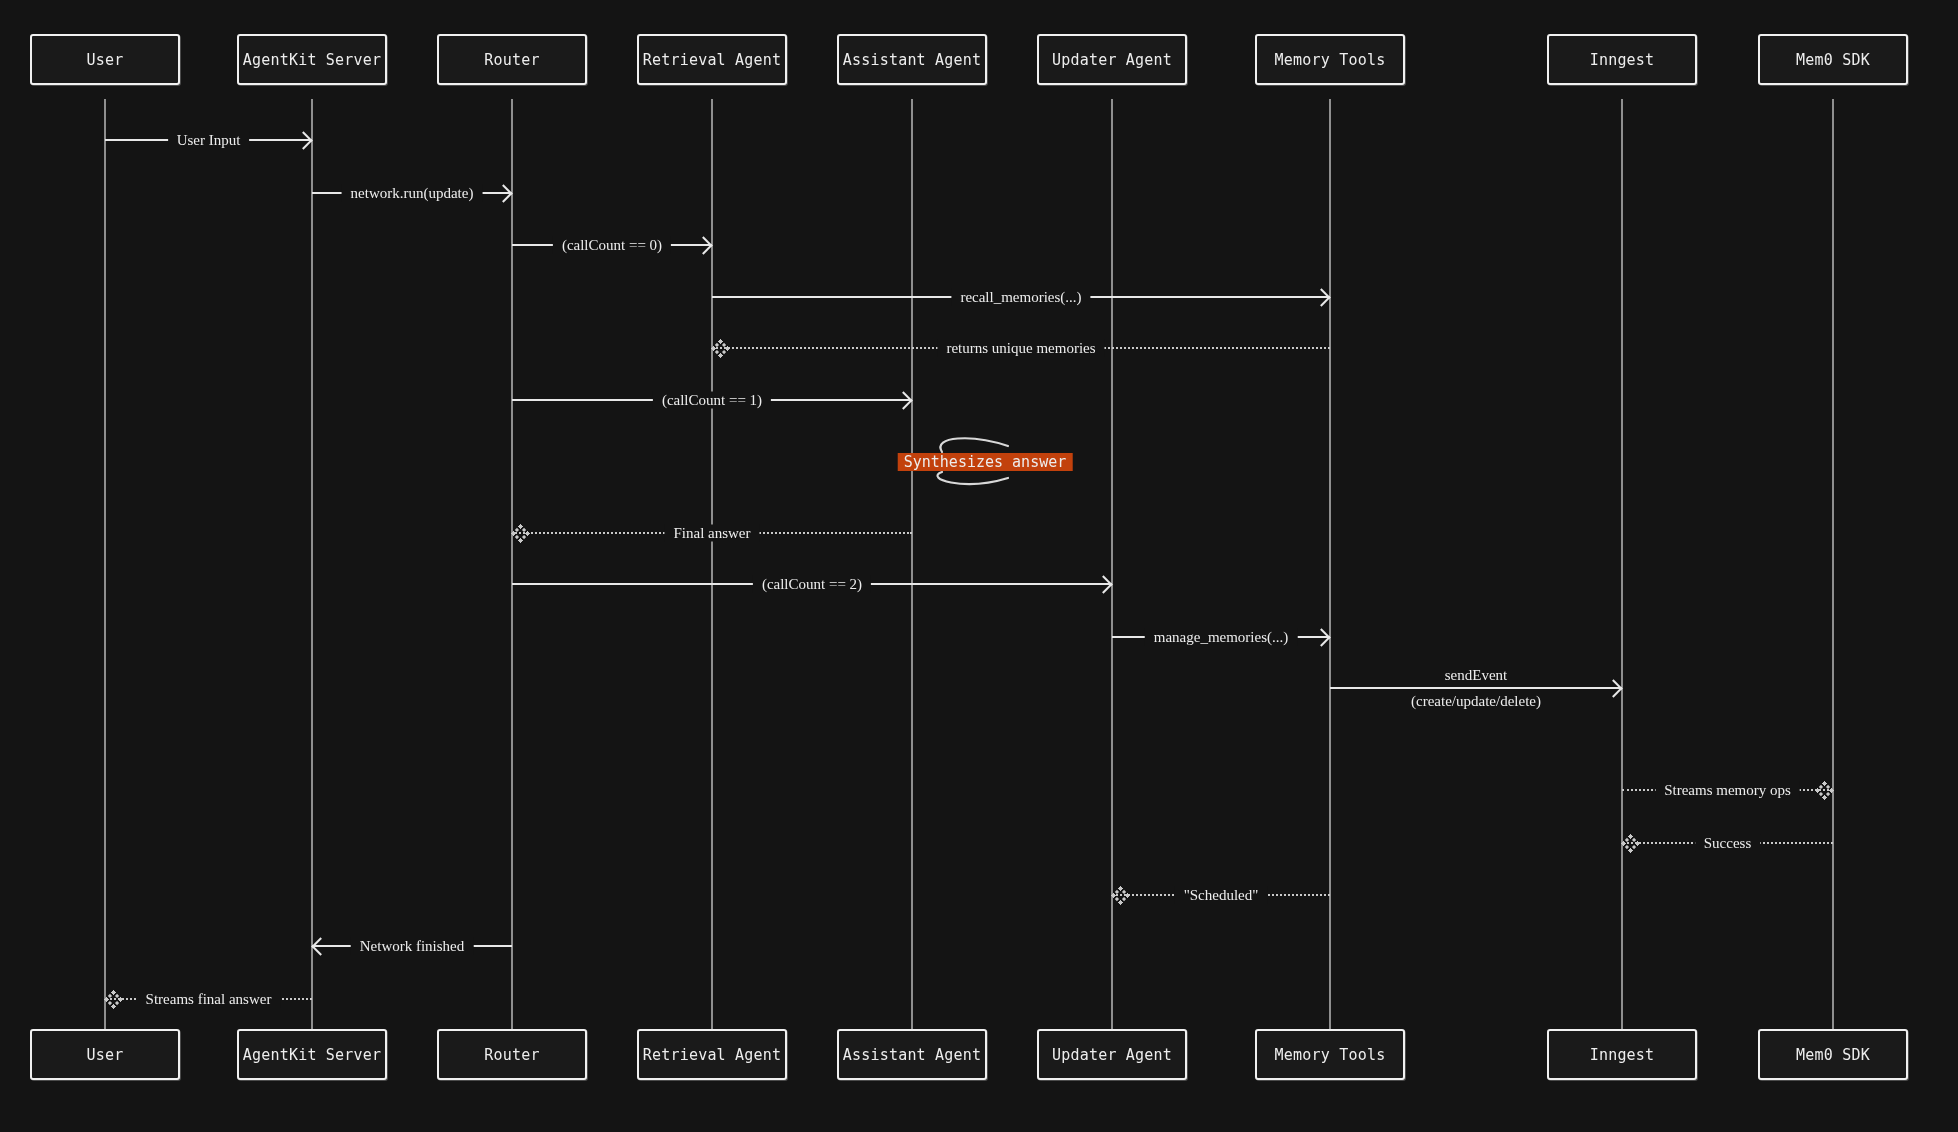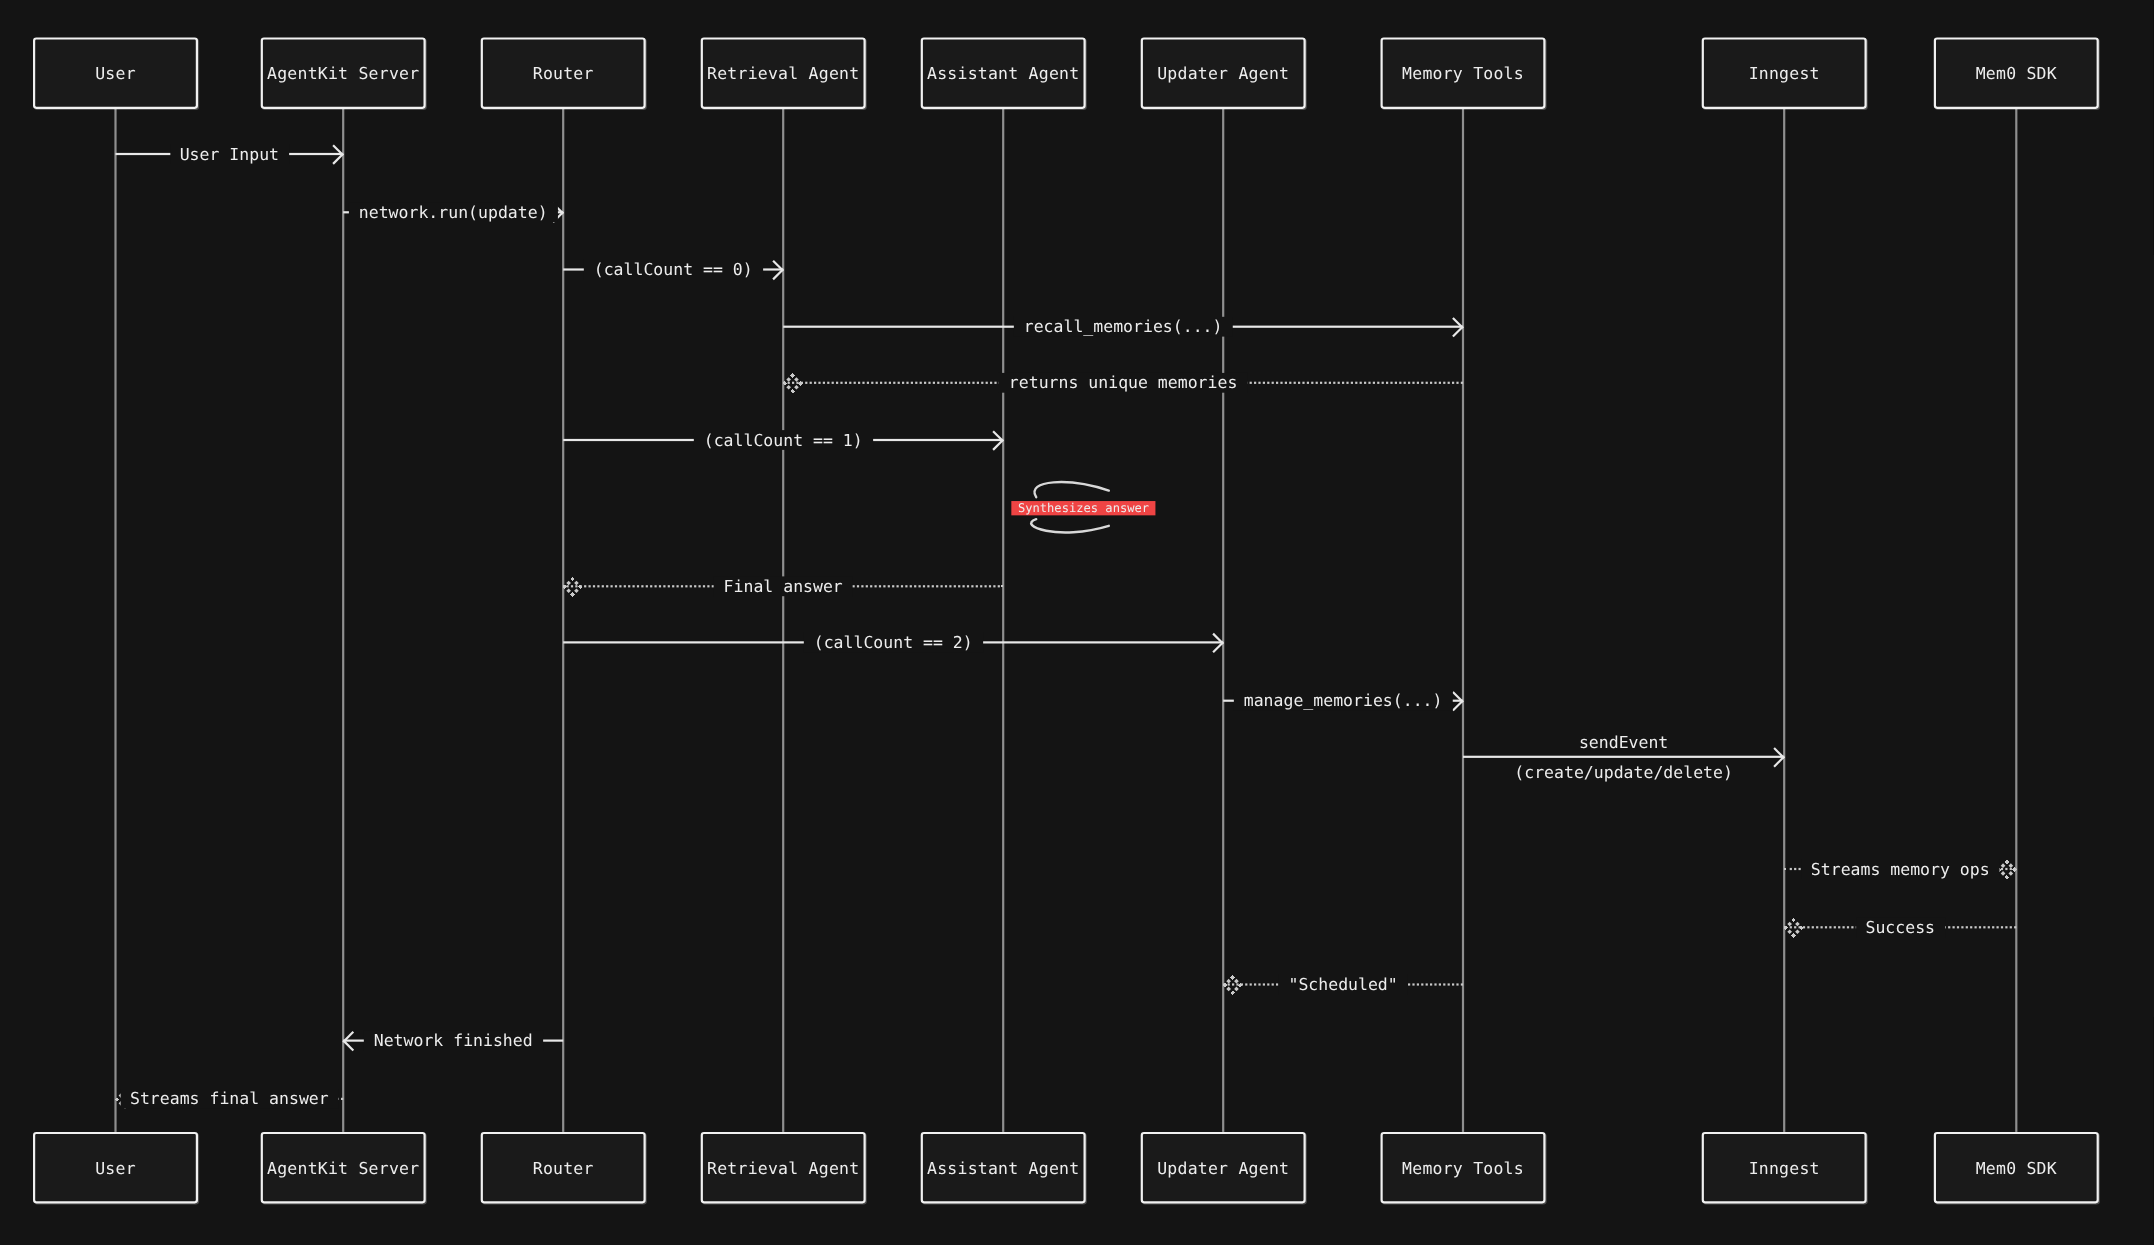--- a/index.html
+++ b/index.html
@@ -8,46 +8,46 @@
     position:relative; width:1958px; height:1132px;
     background:#141414; overflow:hidden;
     font-family:"DejaVu Sans Mono", "Liberation Mono", monospace;
     color:#ededed;
   }
   .lifeline {
     position:absolute; top:99px; height:930px; width:1.5px;
     background:#8f8f8f; z-index:1;
   }
   .actor {
-    position:absolute; width:150px; height:65px;
+    position:absolute; width:150px; height:51px;
     background:#1a1a1a; border:2px solid #f1f1f1; border-radius:3px;
     display:flex; align-items:center; justify-content:center;
     font-size:15px; letter-spacing:0.2px; z-index:4;
     box-shadow:1px 1px 0 0 rgba(240,240,240,0.25);
     text-align:right;
   }
   .actor.top { top:34px; }
   .actor.bottom { top:1029px; }
   .msg { position:absolute; z-index:2; height:0; }
   .msg .line { position:absolute; left:0; right:0; top:-1px; border-top:2px solid #e8e8e8; }
   .msg.dotted .line { border-top:2px dotted #c9c9c9; }
   .head { position:absolute; width:13px; height:13px; top:-6.5px; }
   .head.hr { right:2px; border-top:2.5px solid #e8e8e8; border-right:2.5px solid #e8e8e8; transform:rotate(45deg); }
   .head.hl { left:2px; border-top:2.5px solid #e8e8e8; border-left:2.5px solid #e8e8e8; transform:rotate(-45deg); }
   .msg.dotted .head { border-color:#c9c9c9; border-style:dotted; border-width:3.5px; }
   .mlabel {
     position:absolute; left:50%; top:0; transform:translate(-50%,-50%);
-    background:#141414; padding:0 9px; font-size:15px; white-space:nowrap;
+    background:#141414; padding:0 9px; font-size:15px; white-space:nowrap;font-family:Liberation Serif, serif;
   }
   .mlabel.above { top:-4px; transform:translate(-50%,-100%); background:transparent; padding:0 6px;text-align:right; }
   .mlabel.below { top:5px; transform:translate(-50%,0); background:transparent; padding:0 6px; }
   .note { position:absolute; z-index:2; }
   .note .note-label {
     position:absolute; left:85px; top:30px; transform:translate(-50%,-50%);
-    background:#ef4444; padding:0 6px; font-size:11px; white-space:nowrap;
+    background:#c2410c; padding:0 6px; font-size:15px; white-space:nowrap;
   }
   .note svg { position:absolute; left:12px; top:0; }
   .bgbox {
     position:absolute; left:1593px; top:710px; width:266px; height:42px;
     border:2px dashed #e3e3e3; background:#141414; z-index:3;
     display:flex; align-items:center; justify-content:center;
     font-size:15px; white-space:nowrap;
   }
 </style>
 </head>

